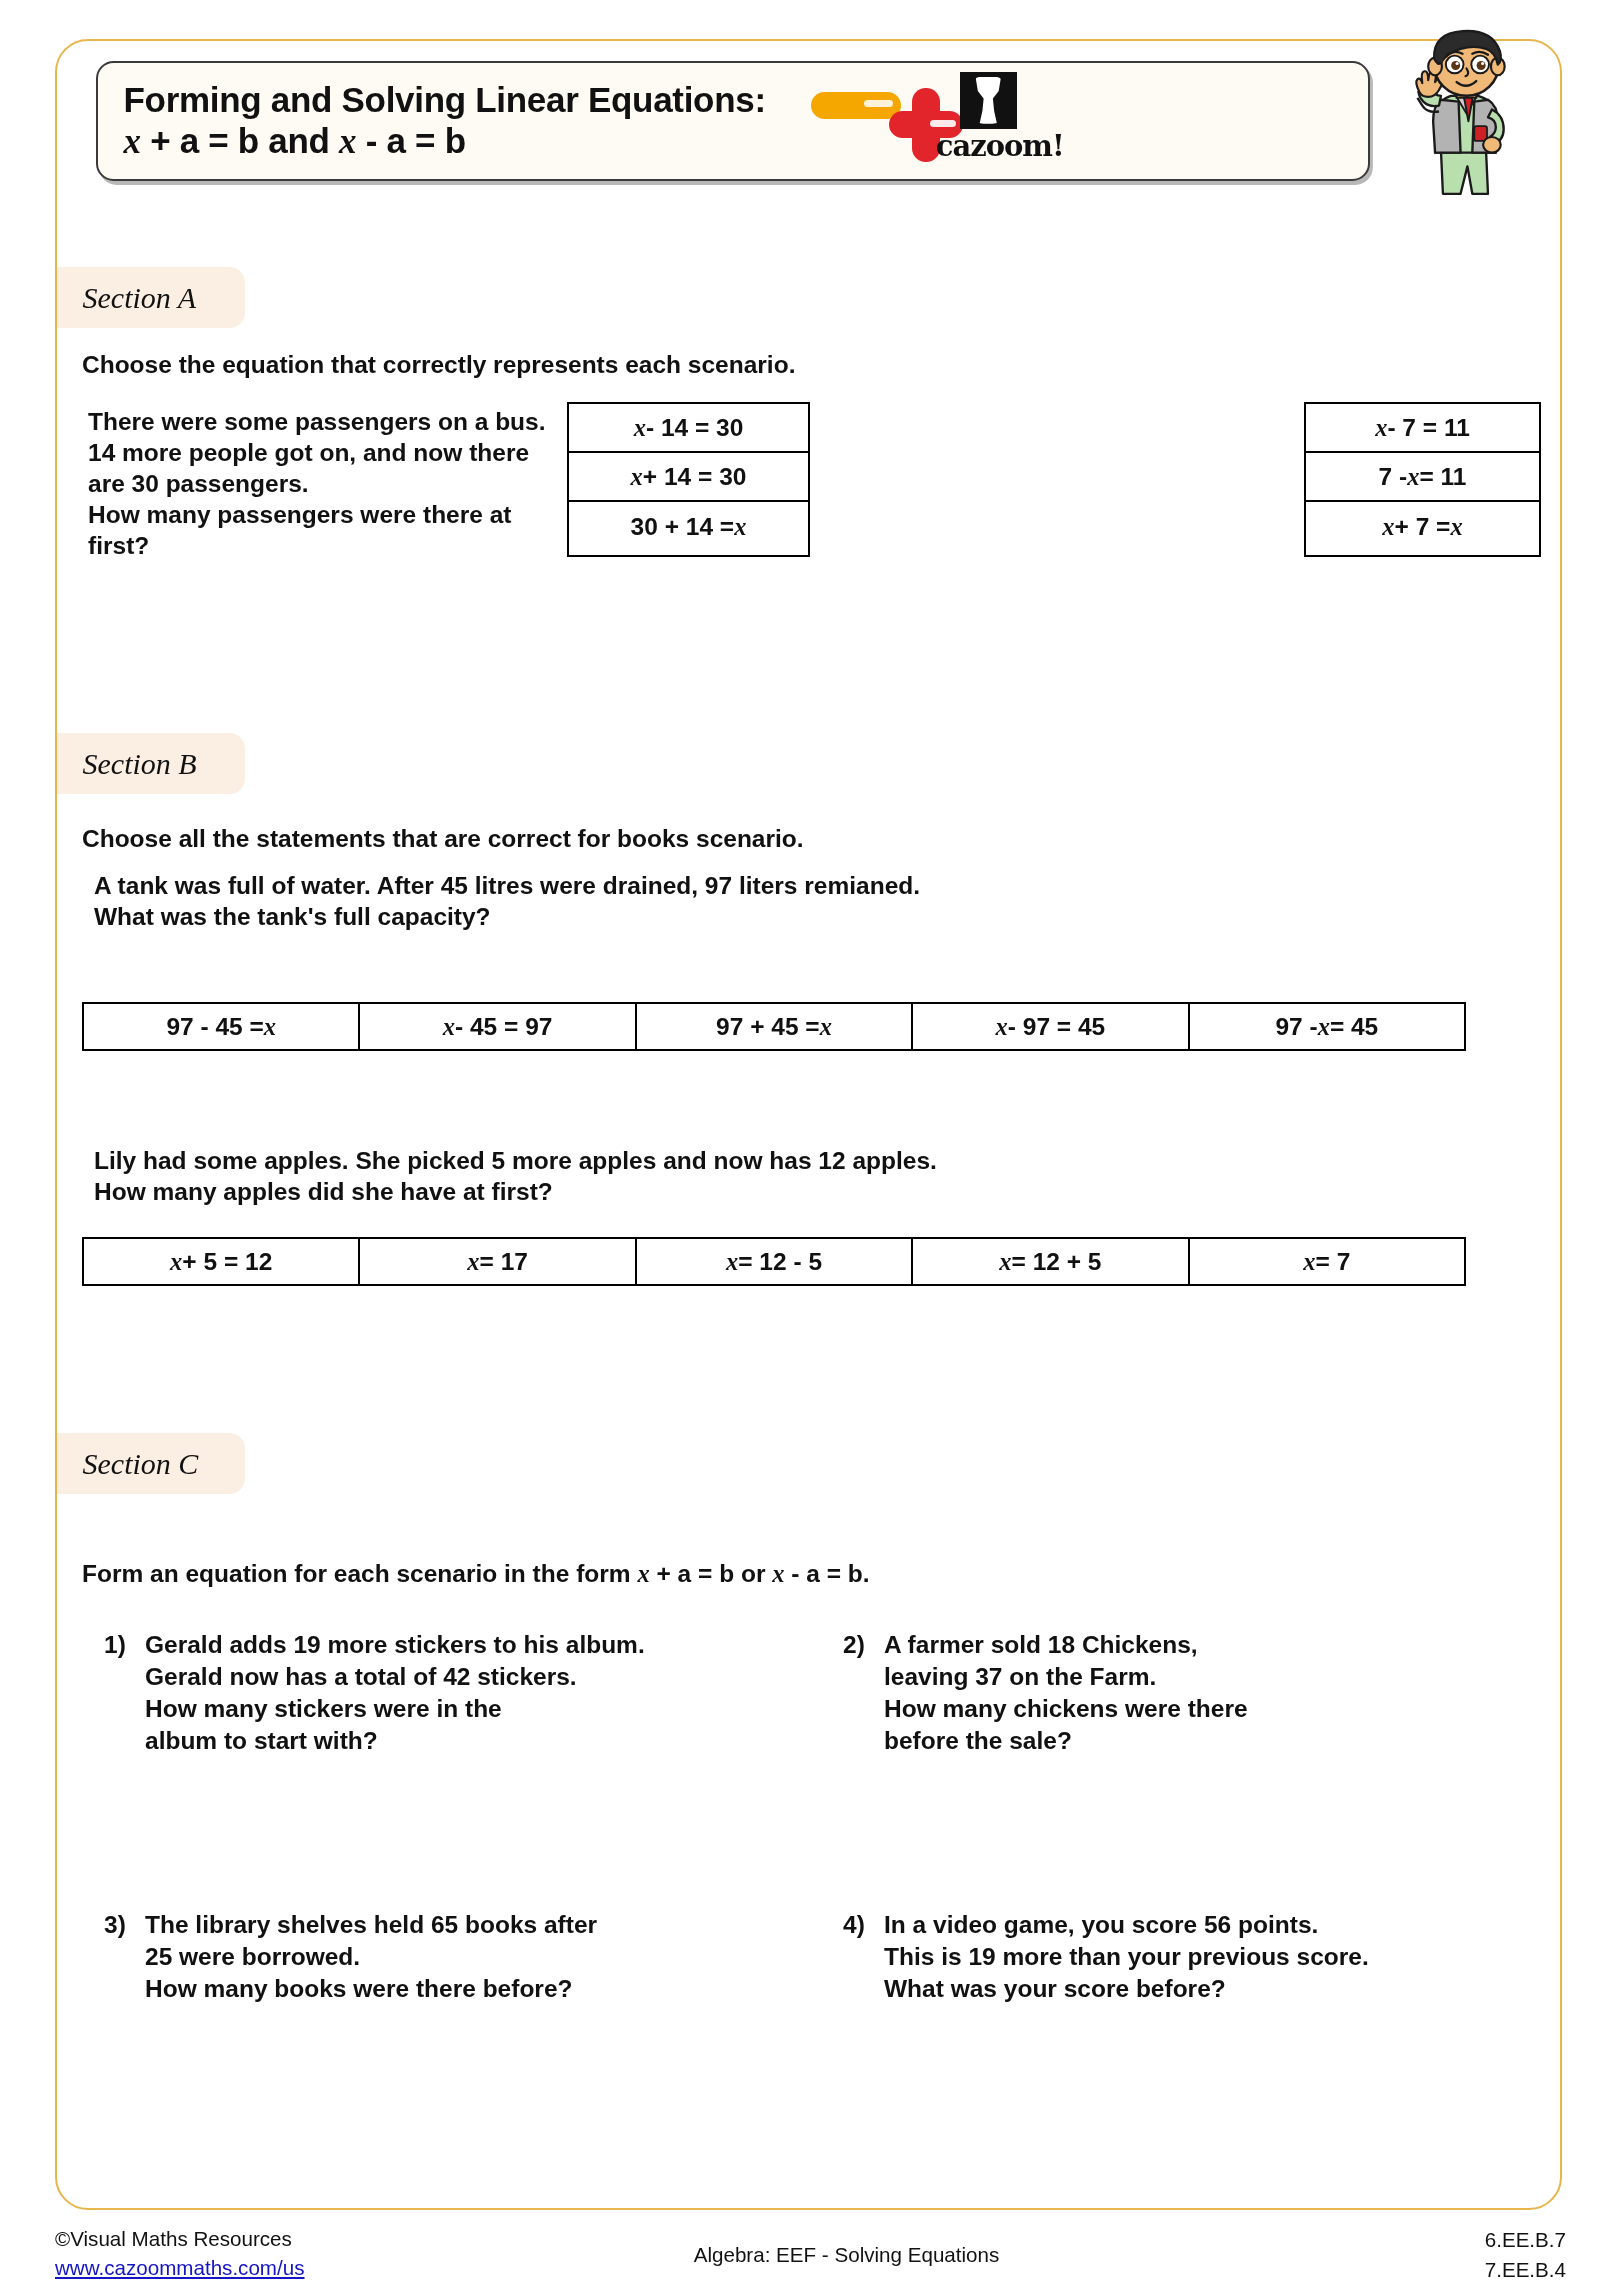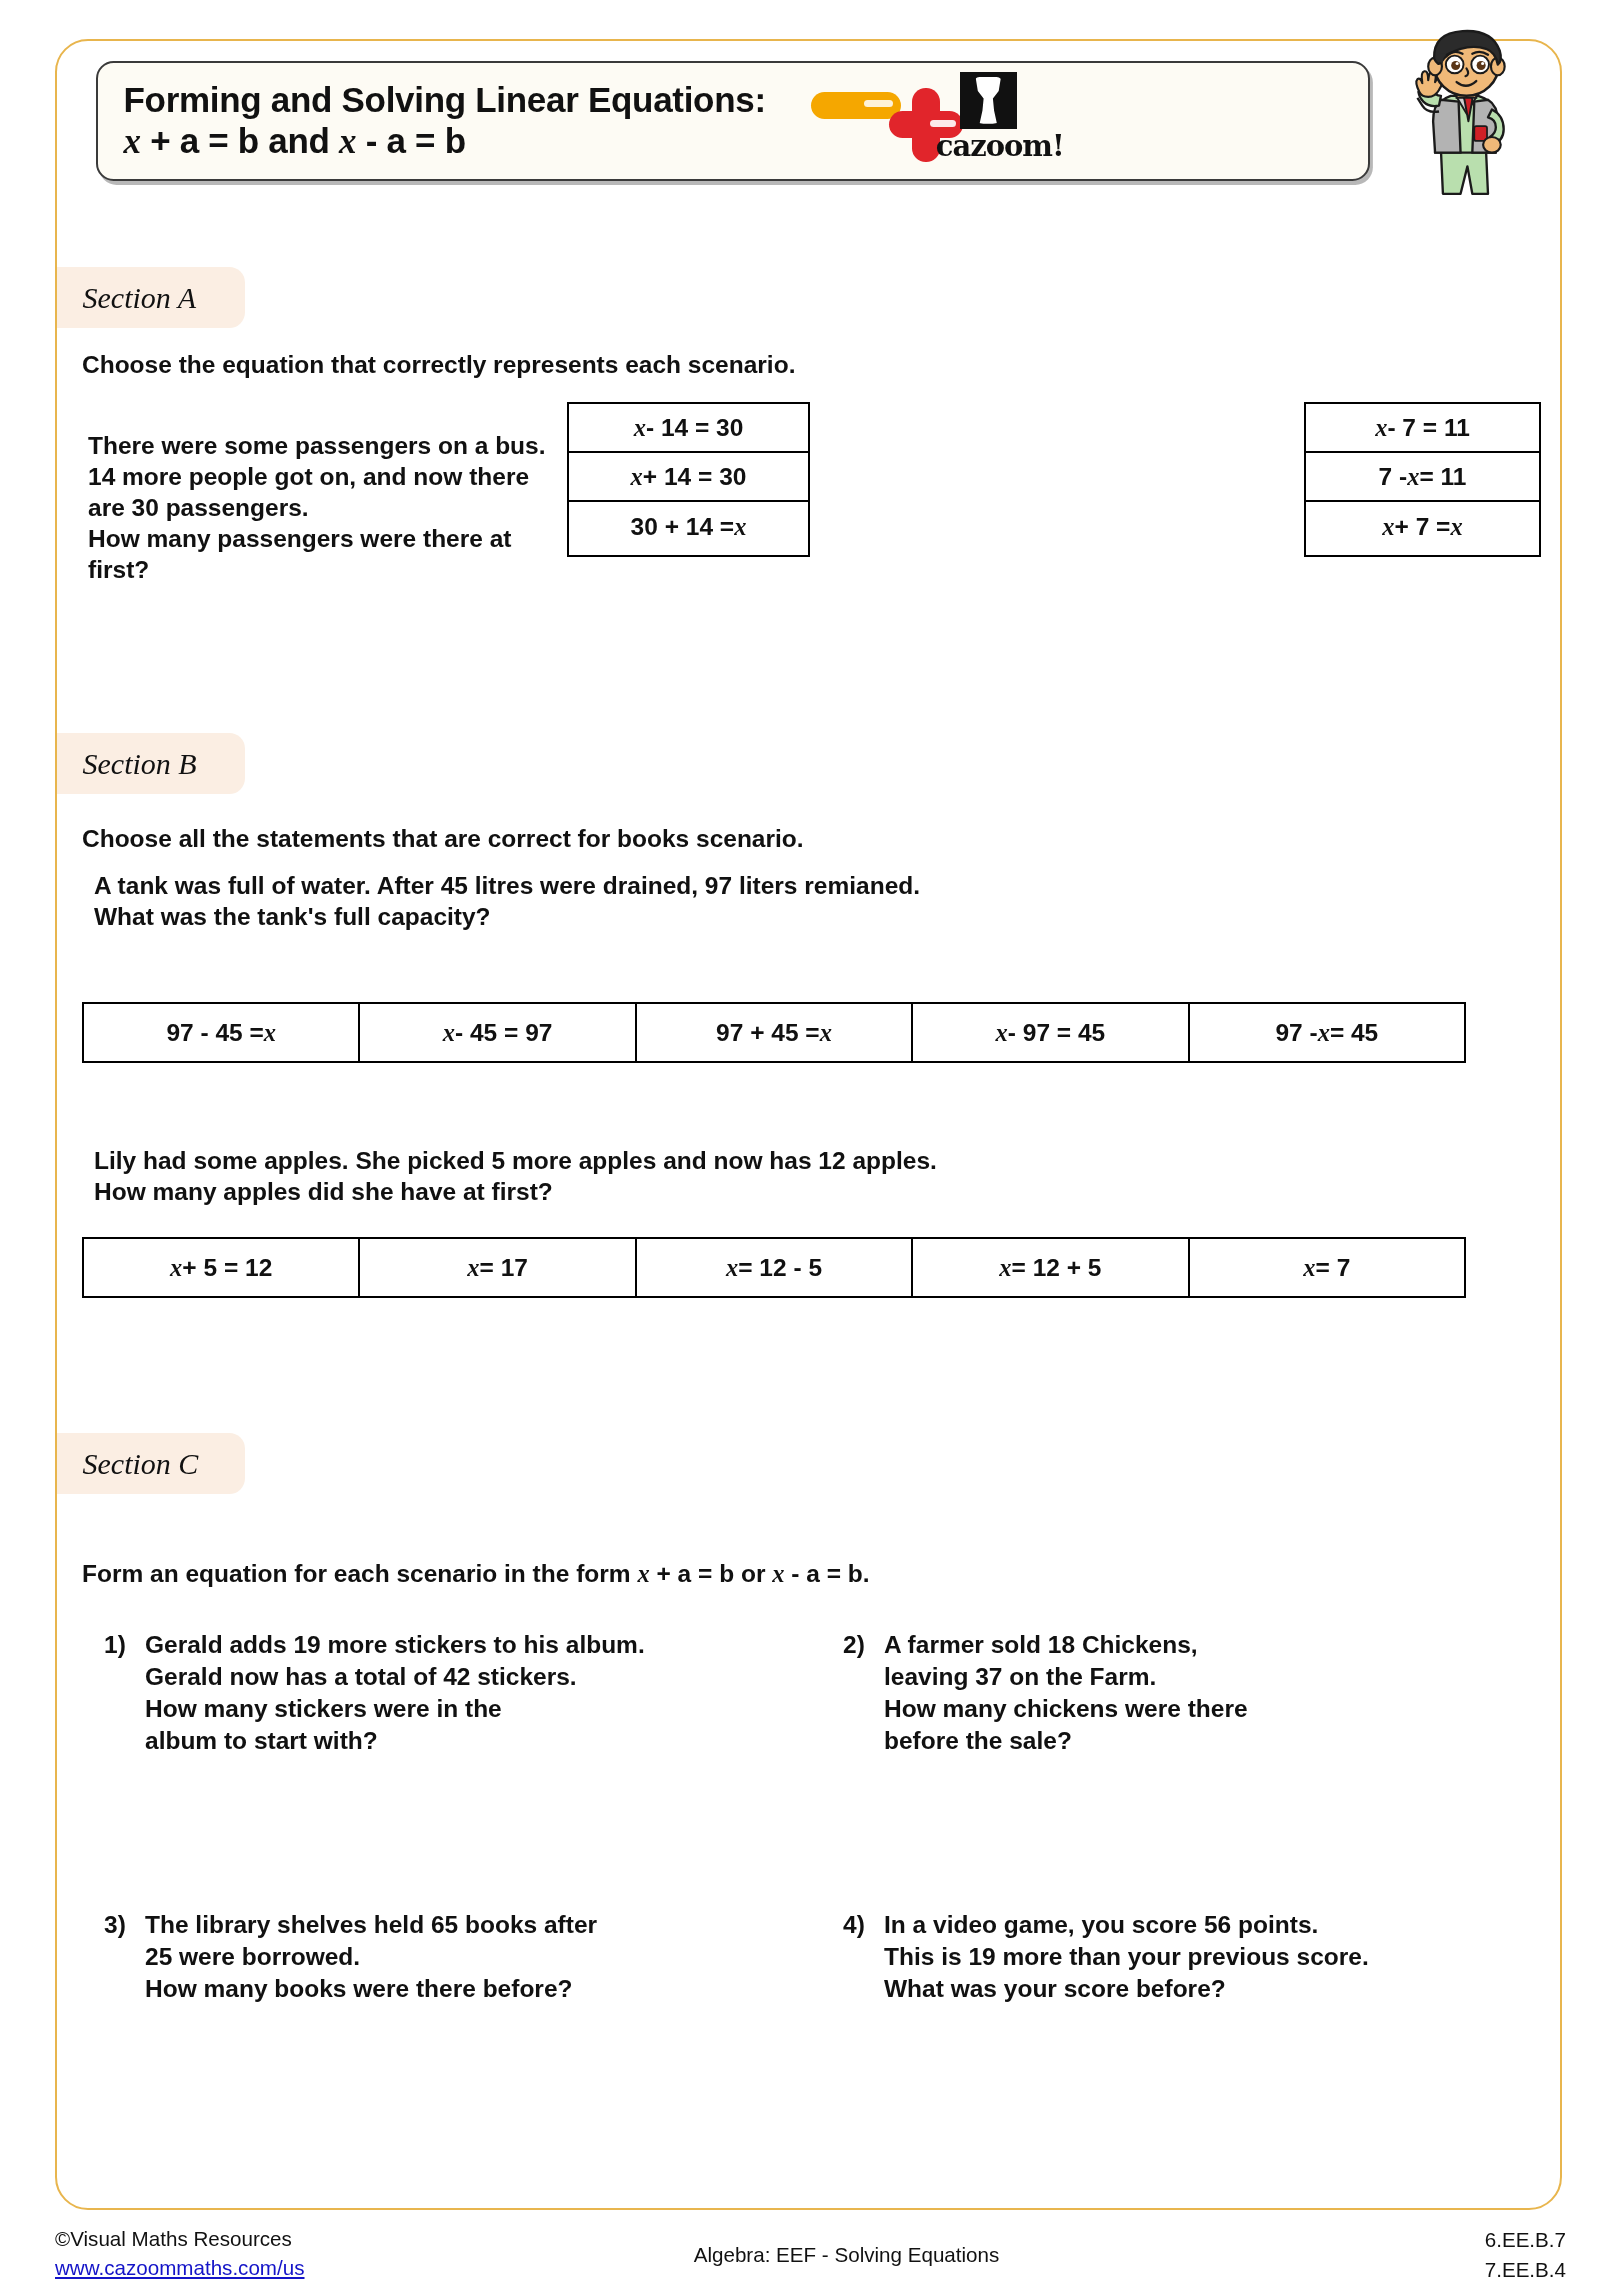--- a/index.html
+++ b/index.html
@@ -224,21 +224,21 @@
   }
   .optstack .opt:last-child { border-bottom: none; }
 
   
   .optrow {
     position: absolute;
     display: flex;
     border: 2.9px solid #000000;
     box-sizing: border-box;
     background: #ffffff;
-    height: 61px;
+    height: 49px;
   }
   .optrow .cell {
     flex: 1 1 0;
     display: flex;
     align-items: center;
     justify-content: center;
     border-right: 2px solid #000000;
     font-family: "Liberation Sans", sans-serif;
     font-weight: bold;
     font-size: 24.5px;
@@ -371,21 +371,21 @@
       <path d="M68 56 q10 8 20 -1" fill="none" stroke="#1b1b1b" stroke-width="2.4" stroke-linecap="round"></path>
     </svg>
   </div>
 
   <div class="section-pill" style="left:57px; top:267px; width:188px; height:61px;">
     <span>Section A</span>
   </div>
 
   <div class="instr" style="left:82px; top:351px;">Choose the equation that correctly represents each scenario.</div>
 
-  <div class="scenario" style="left:88px; top:406px; width:470px;margin-top:24px;">
+  <div class="scenario" style="left:88px; top:406px; width:470px;">
     There were some passengers on a bus. 14 more people got on, and now there are 30 passengers.<br>How many passengers were there at first?
   </div>
   <div class="optstack" style="left:567px; top:402px; width:243px; height:155px;">
     <div class="opt"><span class="mvar">x</span> - 14 = 30</div>
     <div class="opt"><span class="mvar">x</span> + 14 = 30</div>
     <div class="opt">30 + 14 = <span class="mvar">x</span></div>
   </div>
 
   <div class="optstack" style="left:1304px; top:402px; width:237px; height:155px;">
     <div class="opt"><span class="mvar">x</span> - 7 = 11</div>

